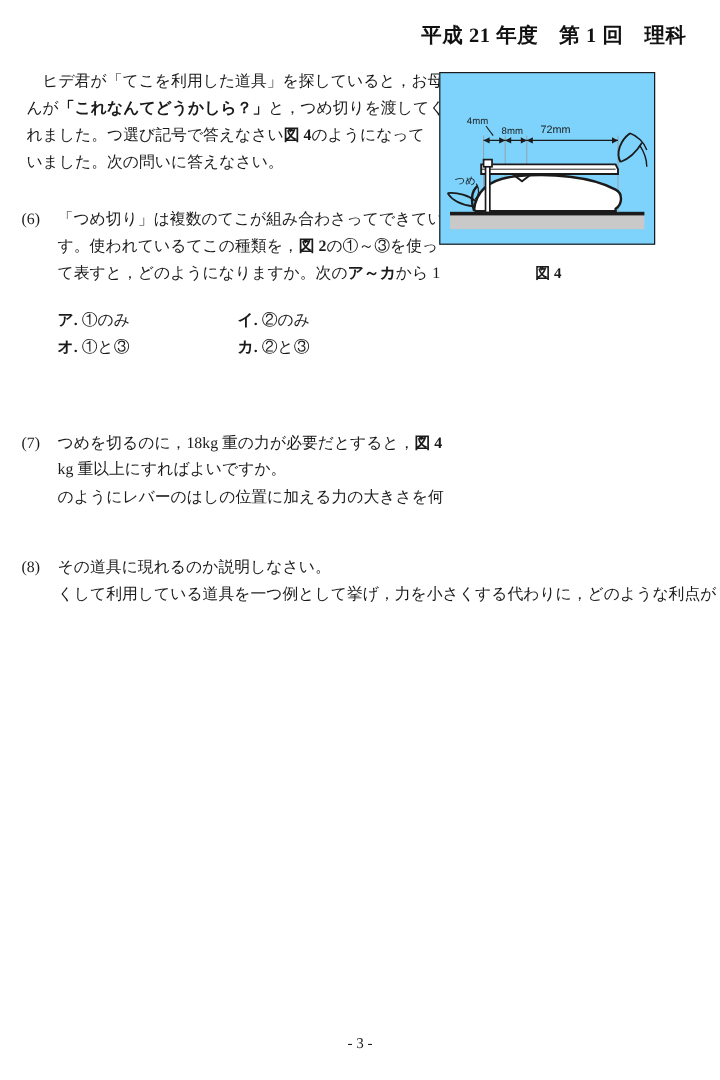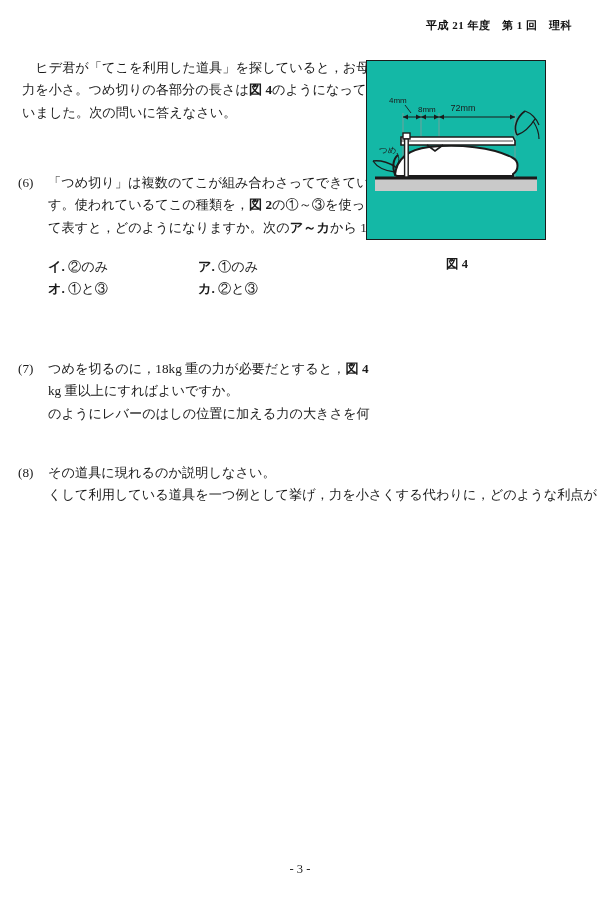--- a/index.html
+++ b/index.html
@@ -21,21 +21,21 @@
     inset: 0;
     width: 600px;
     height: 900px;
   }
 
   
   .page-header {
     position: absolute;
     top: 18px;
     right: 28px;
-    font-size: 11px;
+    font-size: 17px;
     font-weight: bold;
     letter-spacing: 0.5px;
     white-space: pre;
     color: #111;
   }
 
   
   .intro {
     position: absolute;
     left: 22px;
@@ -86,23 +86,23 @@
 
   
   .figure-wrap {
     position: absolute;
     left: 366px;
     top: 60px;
     width: 182px;
   }
   .figure-box {
     width: 180px;
-    height: 180px;
+    height: 144px;
     border: 1.3px solid #1b1b1b;
-    background: #14b8a6;
+    background: #7dd3fc;
     box-sizing: border-box;
     position: relative;
     overflow: hidden;
   }
   .figure-box svg { display: block; }
   .figure-caption {
     margin-top: 16px;
     text-align: center;
     font-size: 12.5px;
     font-weight: bold;
@@ -122,36 +122,37 @@
 </style>
 </head>
 <body>
 
 <div class="page">
 
   <div class="page-header">平成 21 年度　第 1 回　理科</div>
 
   <div class="intro">
     <span class="ln">　ヒデ君が「てこを利用した道具」を探していると，お母さ</span>
-    <span class="ln"><span>力を小さ。つめ切りの各部分の長さは</span><b>図 4</b><span>のようになって</span></span>
+    <span class="ln"><span>んが</span><b>「これなんてどうかしら？」</b><span>と，つめ切りを渡してく</span></span>
+    <span class="ln"><span>れました。つ選び記号で答えなさい</span><b>図 4</b><span>のようになって</span></span>
     <span class="ln">いました。次の問いに答えなさい。</span>
   </div>
 
   <div class="q" id="q6">
     <span class="num">(6)</span>
     <span class="body">
       <span class="ln">「つめ切り」は複数のてこが組み合わさってできていま</span>
       <span class="ln"><span>す。使われているてこの種類を，</span><b>図 2</b><span>の①～③を使っ</span></span>
       <span class="ln"><span>て表すと，どのようになりますか。次の</span><b>ア～カ</b><span>から 1</span></span>
     </span>
   </div>
 
   <div class="choices">
+    <span class="choice"><span class="mark">ア.</span><span> ①のみ</span></span>
     <span class="choice"><span class="mark">イ.</span><span> ②のみ</span></span>
-    <span class="choice"><span class="mark">ア.</span><span> ①のみ</span></span>
     <span class="choice"><span class="mark">オ.</span><span> ①と③</span></span>
     <span class="choice"><span class="mark">カ.</span><span> ②と③</span></span>
   </div>
 
   <div class="q" id="q7">
     <span class="num">(7)</span>
     <span class="body">
       <span class="ln"><span>つめを切るのに，18kg 重の力が必要だとすると，</span><b>図 4</b></span>
       <span class="ln">kg 重以上にすればよいですか。</span>
       <span class="ln">のようにレバーのはしの位置に加える力の大きさを何</span>

